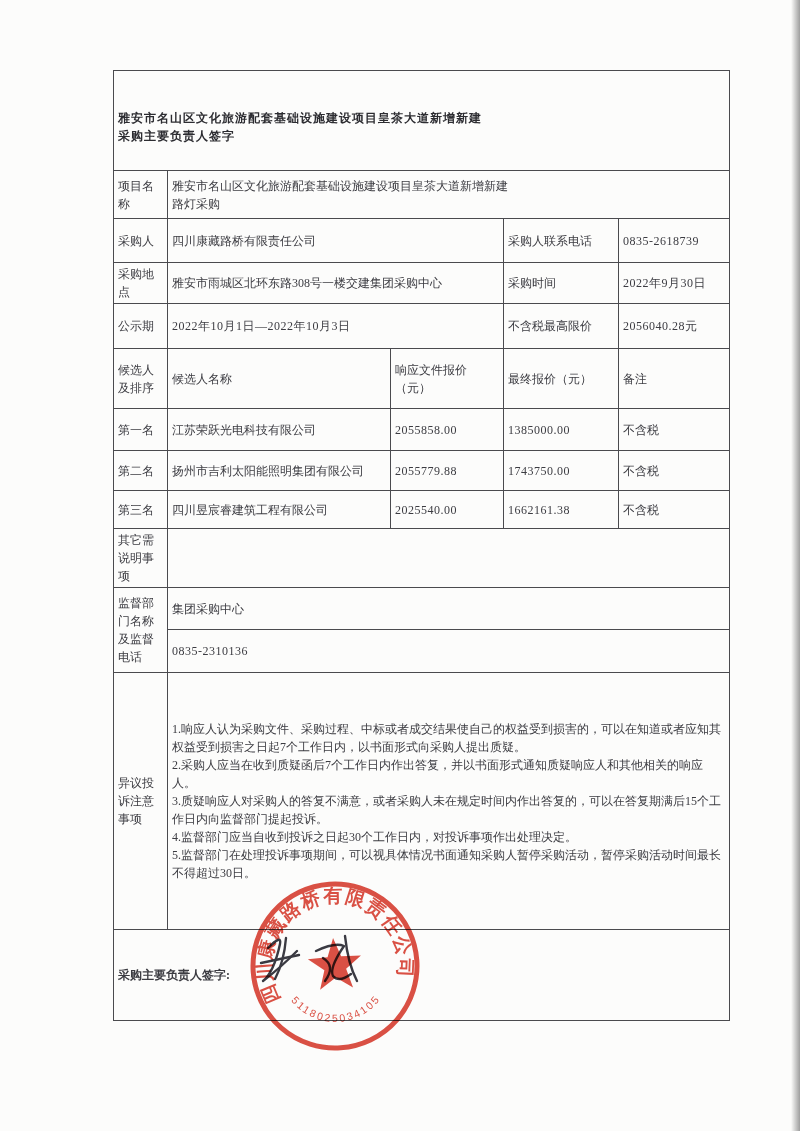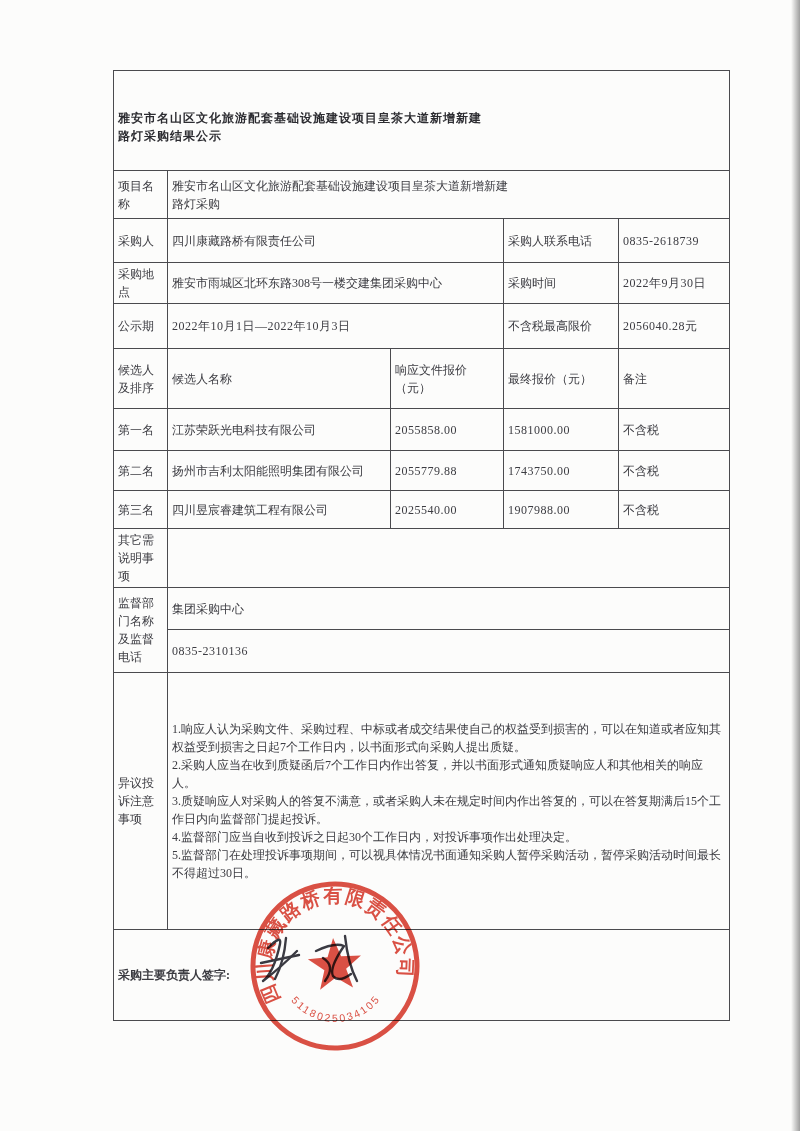--- a/index.html
+++ b/index.html
@@ -67,21 +67,21 @@
       <col style="width:223px">
       <col style="width:113px">
       <col style="width:115px">
       <col style="width:111px">
   </colgroup>
 
   <tbody>
       <tr style="height:100px">
     <td colspan="5" class="title-cell">
       <div>雅安市名山区文化旅游配套基础设施建设项目皇茶大道新增新建</div>
-      <div>路灯采购结果公示</div>
+      <div>采购主要负责人签字</div>
     </td>
   </tr>
 
   <tr style="height:48px">
     <td class="label-cell">项目名称</td>
     <td colspan="4">
       <div>雅安市名山区文化旅游配套基础设施建设项目皇茶大道新增新建</div>
       <div>路灯采购</div>
     </td>
   </tr>
@@ -112,35 +112,35 @@
     <td>候选人名称</td>
     <td class="wrap-head">响应文件报价（元）</td>
     <td>最终报价（元）</td>
     <td>备注</td>
   </tr>
 
   <tr style="height:42px">
     <td class="label-cell">第一名</td>
     <td class="name-cell">江苏荣跃光电科技有限公司</td>
     <td class="num-cell">2055858.00</td>
-    <td class="num-cell">1581000.00</td>
+    <td class="num-cell">1385000.00</td>
     <td>不含税</td>
   </tr>
   <tr style="height:40px">
     <td class="label-cell">第二名</td>
     <td class="name-cell">扬州市吉利太阳能照明集团有限公司</td>
     <td class="num-cell">2055779.88</td>
     <td class="num-cell">1743750.00</td>
     <td>不含税</td>
   </tr>
   <tr style="height:38px">
     <td class="label-cell">第三名</td>
     <td class="name-cell">四川昱宸睿建筑工程有限公司</td>
     <td class="num-cell">2025540.00</td>
-    <td class="num-cell">1907988.00</td>
+    <td class="num-cell">1662161.38</td>
     <td>不含税</td>
   </tr>
 
   <tr style="height:55px">
     <td class="label-cell">其它需说明事项</td>
     <td colspan="4"></td>
   </tr>
 
   <tr style="height:42px">
     <td rowspan="2" class="label-cell">监督部门名称及监督电话</td>

